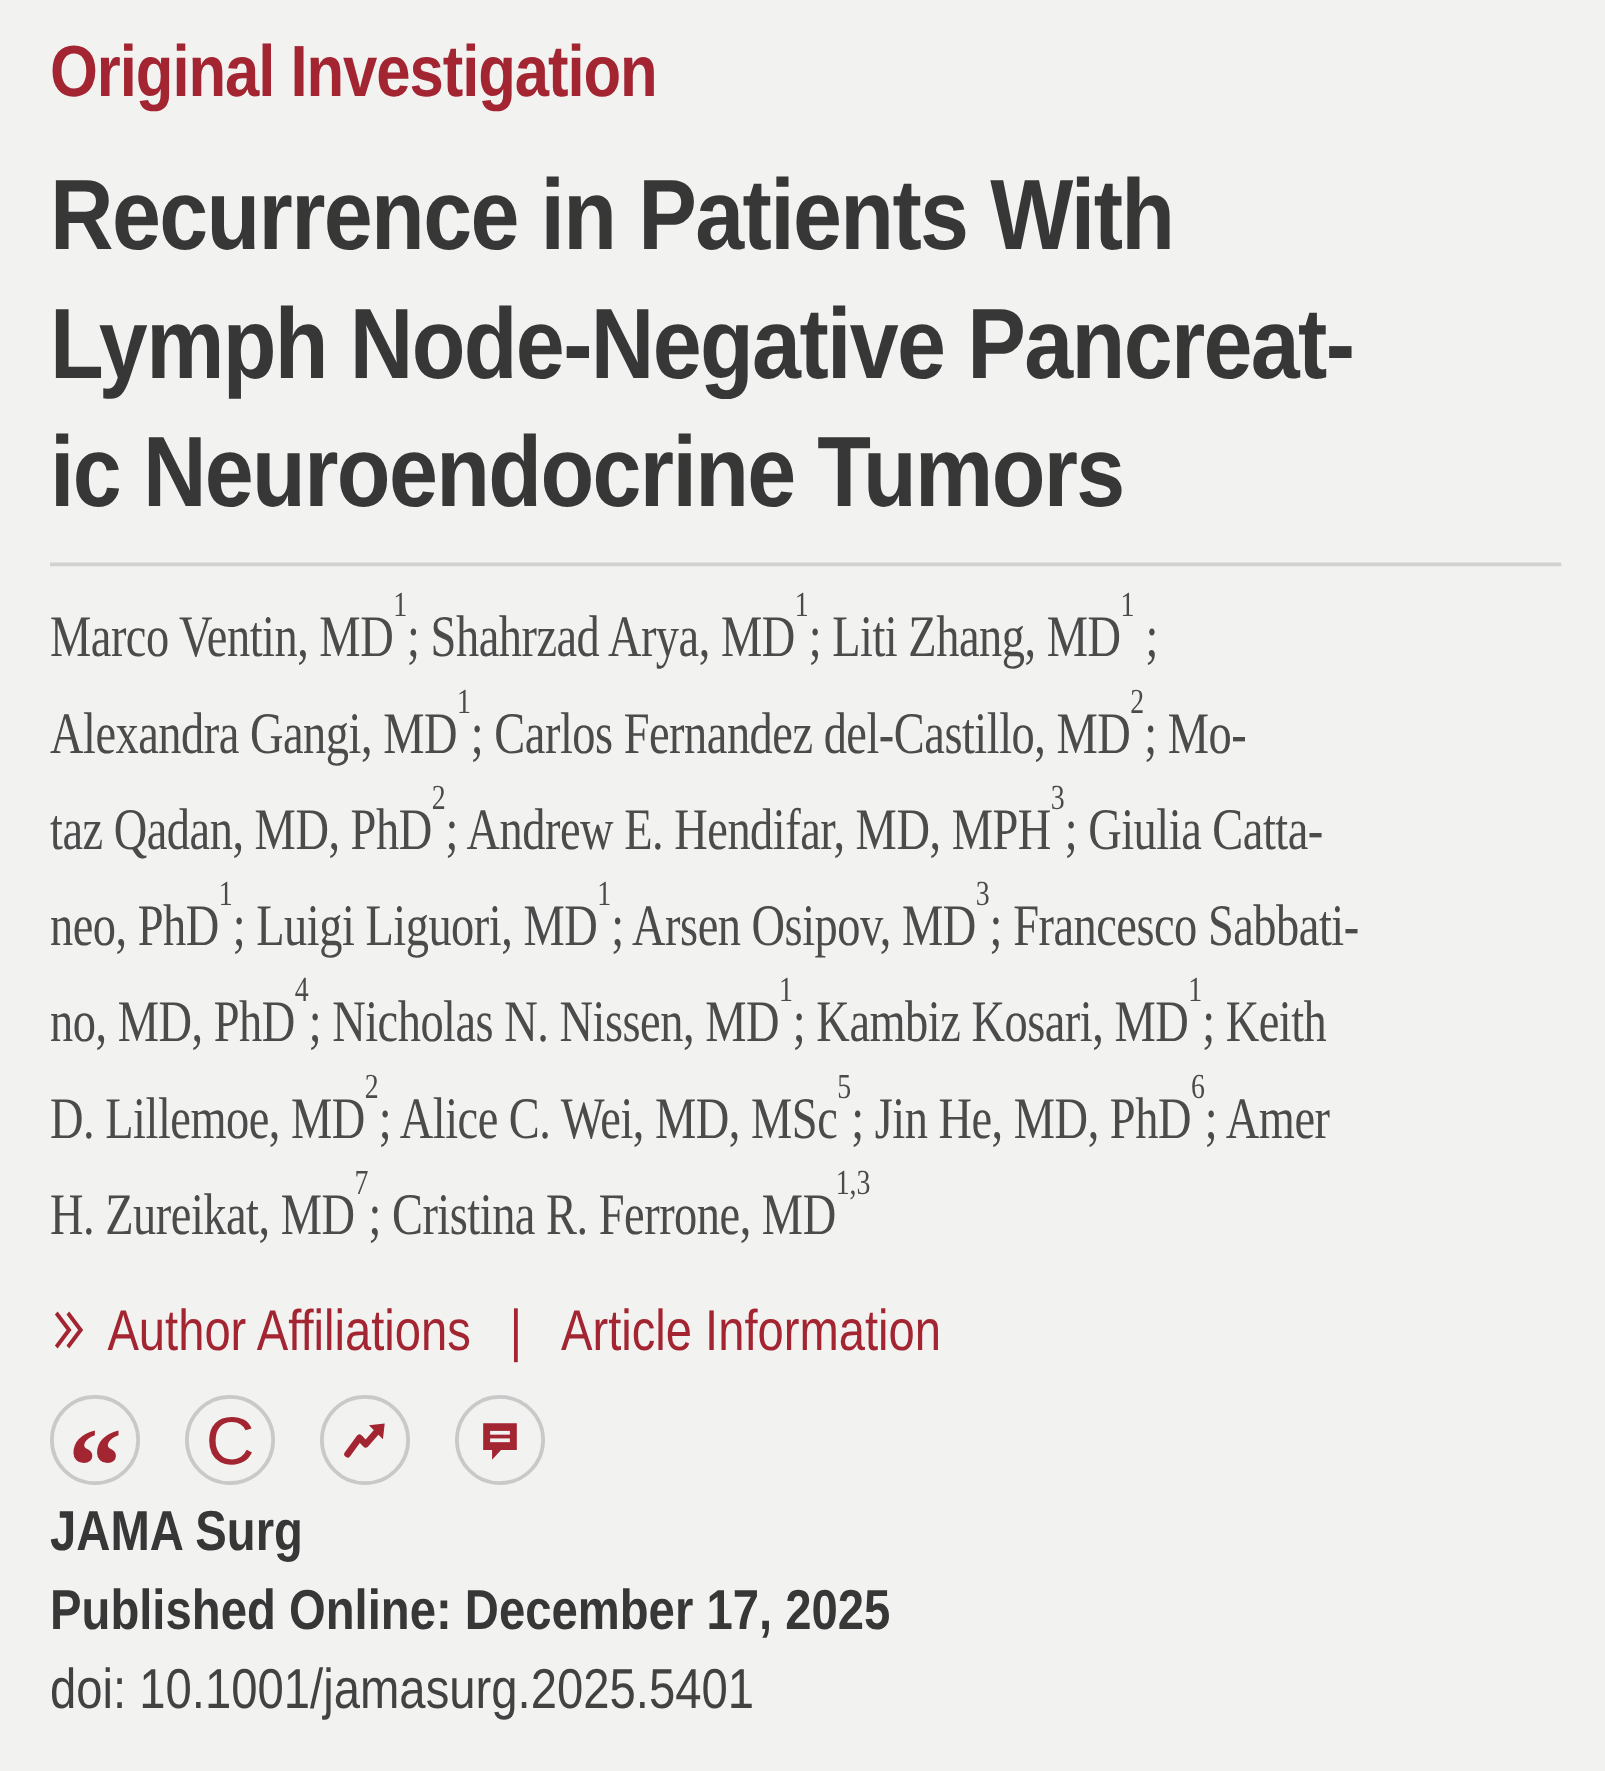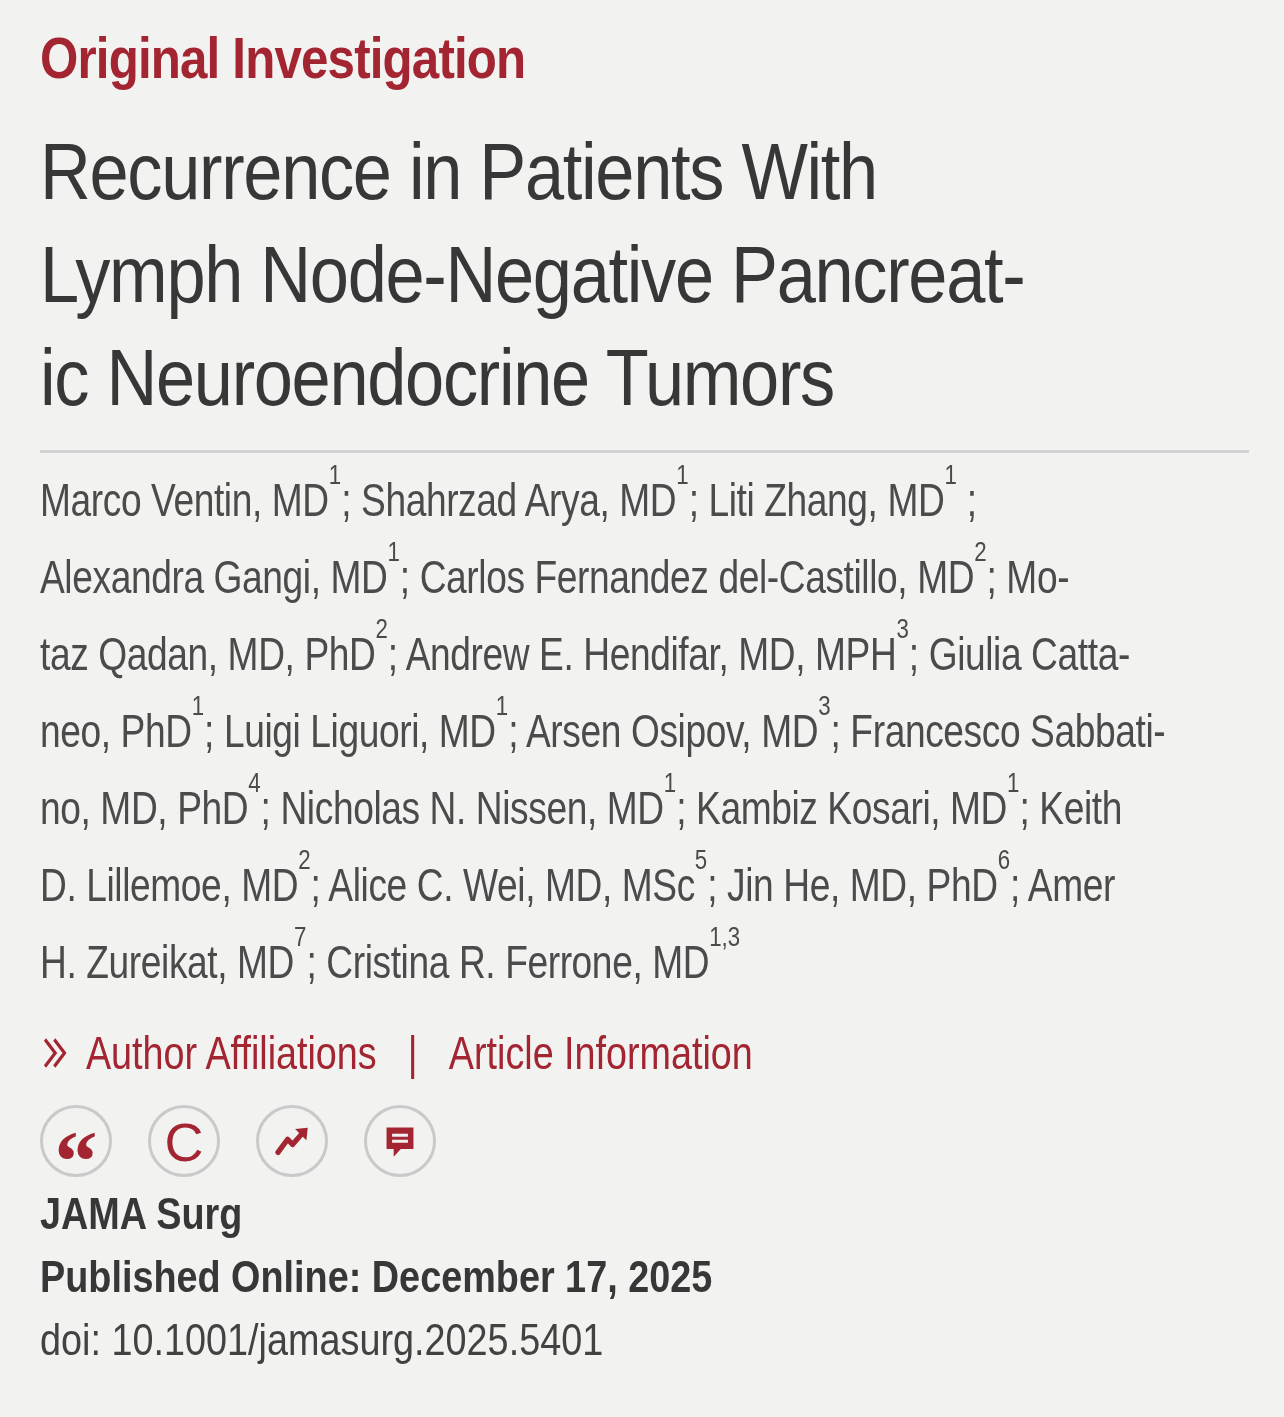--- a/index.html
+++ b/index.html
@@ -22,37 +22,37 @@
 
   .kicker{
     font-size:58px;font-weight:bold;color:var(--red);
     line-height:70px;letter-spacing:-1px;white-space:nowrap;
     transform:scaleX(0.85);transform-origin:0 50%;
     display:block;text-decoration:none;
   }
 
   .title{
     margin:27px 0 0 0;
-    font-size:80px;font-weight:normal;color:var(--title-ink);
+    font-size:80px;font-weight:bold;color:var(--title-ink);
     line-height:103px;letter-spacing:-1.5px;
   }
   .title-line{
     display:block;white-space:nowrap;
     transform:scaleX(0.88);transform-origin:0 50%;
   }
 
   .divider{
     border:none;height:3px;background:var(--divider);
     margin:21px 0 0 0;
   }
 
   .authors{
-    margin-top:8px;
+    margin-top:19px;
     font-size:47px;color:var(--body-ink);
-    line-height:77px;letter-spacing:-0.5px;
+    line-height:77px;letter-spacing:-0.5px;font-family:Liberation Serif, serif;
   }
   .author-line{
     white-space:nowrap;
     transform:scaleX(0.79);transform-origin:0 50%;
   }
   .authors sup{
     font-size:0.60em;line-height:0;
     position:relative;top:-0.55em;letter-spacing:0;
   }
 

